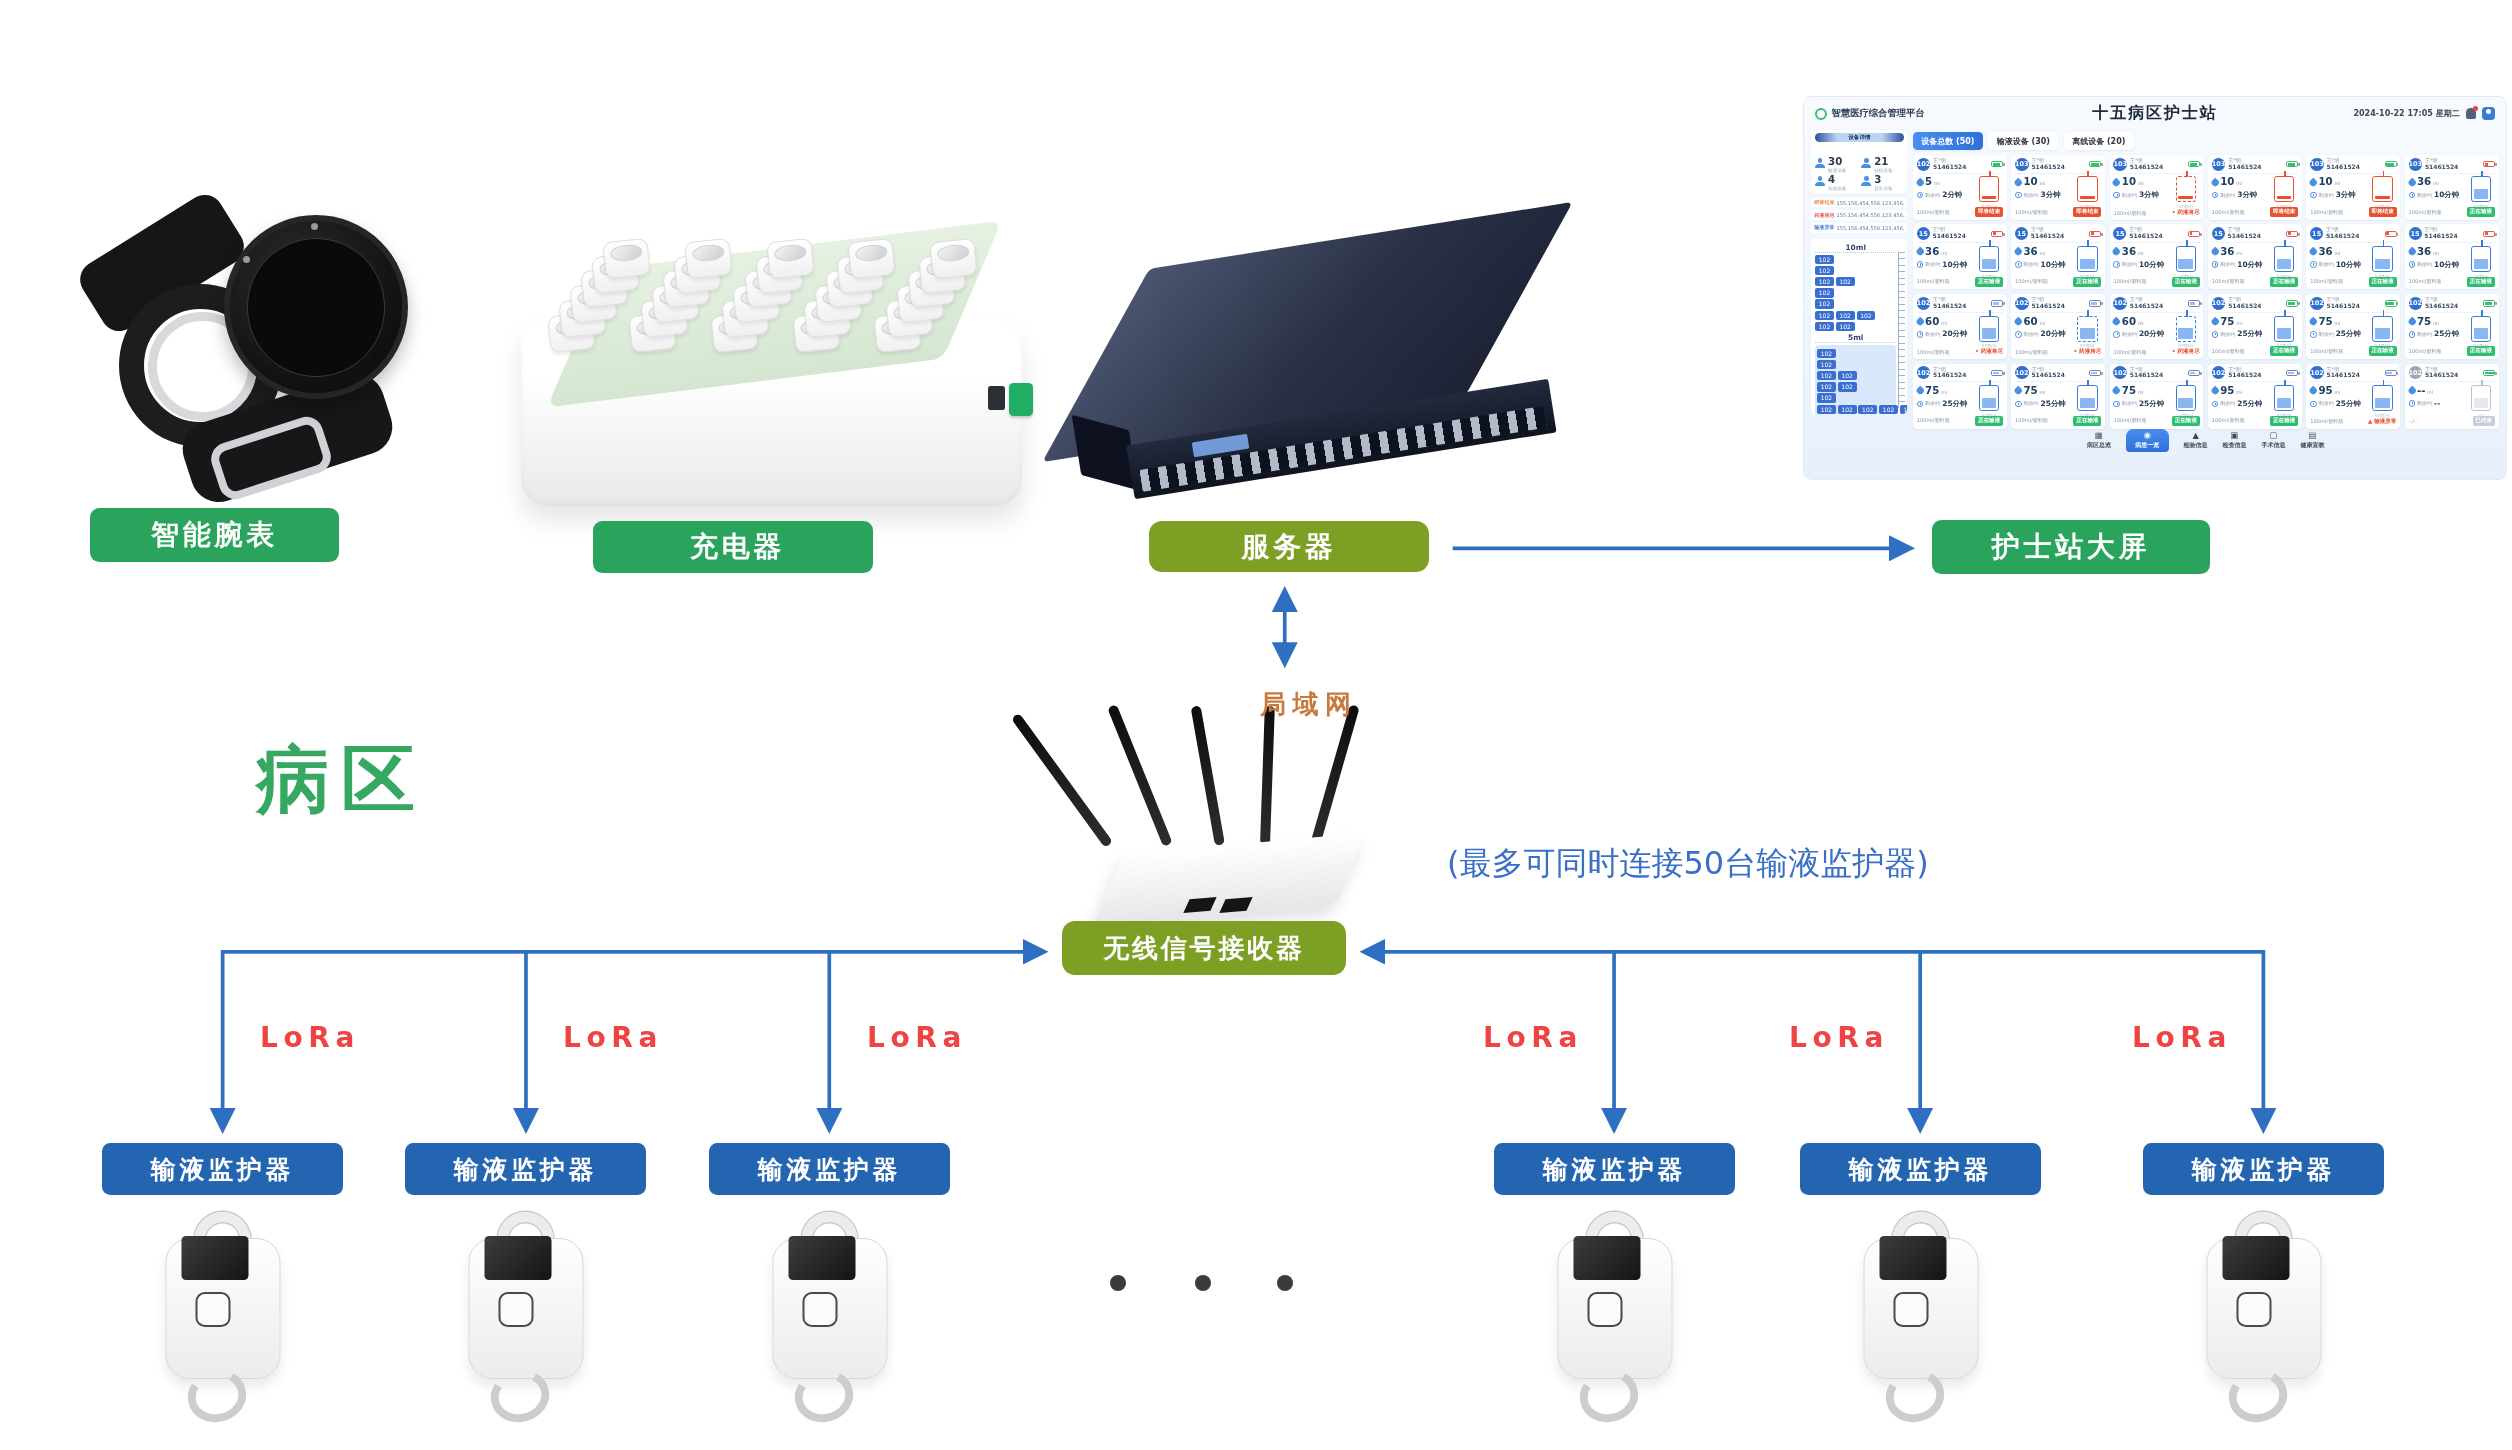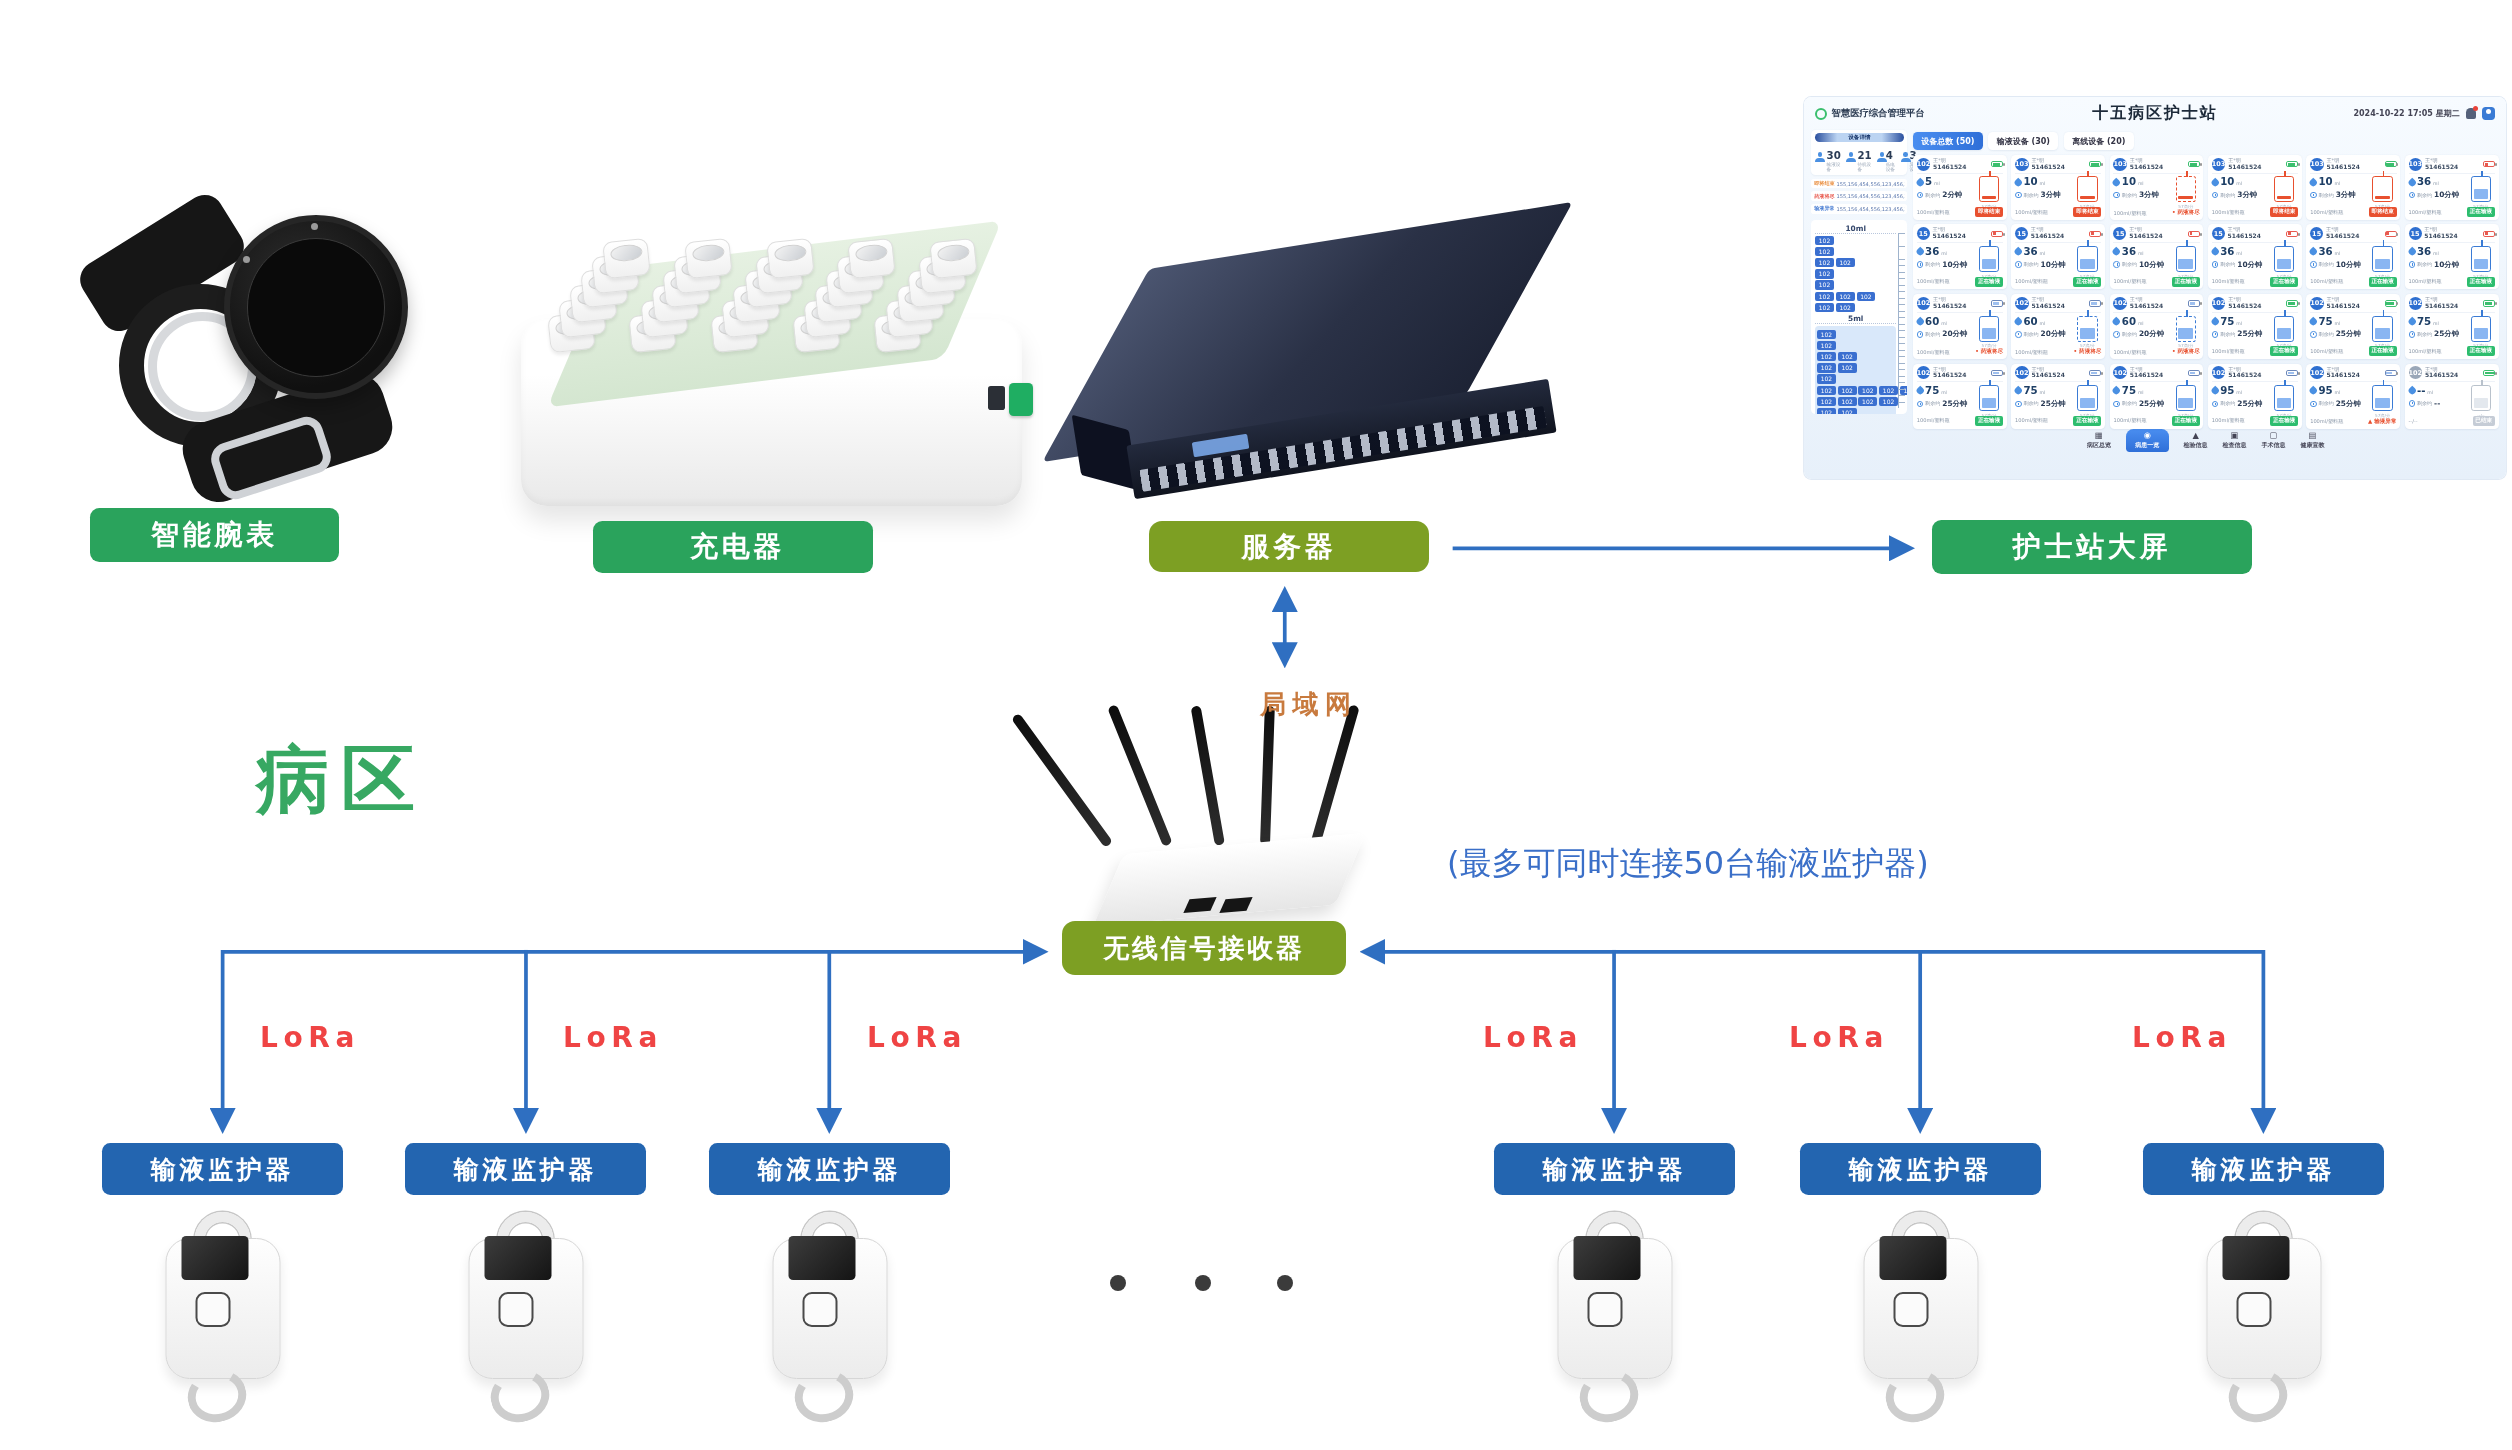--- a/index.html
+++ b/index.html
@@ -13,21 +13,21 @@
   #title-ward  { left:256px; top:687px; font-size:74px; letter-spacing:11px;margin-top:44px; }
 
   
   .lbl { position:absolute; display:flex; align-items:center; justify-content:center;
          color:#fff; font-weight:bold; border-radius:9.3px; letter-spacing:3.7px; }
   .lbl.green { background:#2aa35c; }
   .lbl.olive { background:#7d9f23; border-radius:13px; }
   #lbl-watch    { left:90px;   top:508px; width:249px; height:54px; font-size:28px; }
   #lbl-charger  { left:593px;  top:521px; width:280px; height:52px; font-size:28px;padding-left:9px; }
   #lbl-server   { left:1149px; top:521px; width:280px; height:51px; font-size:28px; }
-  #lbl-screen   { left:1932px; top:520px; width:320px; height:54px; font-size:28px; }
+  #lbl-screen   { left:1932px; top:520px; width:278px; height:54px; font-size:28px; }
   #lbl-receiver { left:1062px; top:921px; width:284px; height:54px; font-size:26px; letter-spacing:2.8px; }
 
   #lan-label  { position:absolute; left:1260px; top:687px; font-size:26px; font-weight:bold; color:#c87a3e; letter-spacing:6.5px; }
   #note-text  { position:absolute; left:1447px; top:842px; font-size:32px; color:#3a6fc8; }
 
   
   #connectors { position:absolute; left:0; top:0; pointer-events:none; }
 
   
   .monitor { position:absolute; top:1143px; width:241px; height:306px; }
@@ -124,21 +124,21 @@
   .d-bell { position:relative; width:9.3px; height:10.2px; background:#55617a; border-radius:4.6px 4.6px 1.9px 1.9px; }
   .d-bell::after { content:''; position:absolute; right:-2.8px; top:-2.8px; width:5.6px; height:5.6px; border-radius:50%; background:#e8433a; }
   .d-ava { width:13px; height:13px; border-radius:3.7px; background:#3a7bd5; position:relative; }
   .d-ava::after { content:''; position:absolute; left:3.7px; top:1.9px; width:5.6px; height:5.6px; border-radius:50%; background:#fff; }
 
   .d-body { display:flex; gap:5.6px; padding:0 7.4px; height:284px; }
   .d-side { width:96px; display:flex; flex-direction:column; gap:3.7px; }
   .s-box { background:#fff; border-radius:4.6px; padding:2.8px 3.7px; box-shadow:0 0.9px 1.9px rgba(30,60,110,.06); }
   .s-band { height:9.3px; border-radius:4.6px; background:linear-gradient(90deg,#2a4f9e,#bcd4f2 25%,#bcd4f2 75%,#2a4f9e);
             font-size:5.6px; color:#1d3songs; color:#1d3a6e; text-align:center; line-height:9.3px; font-weight:bold; }
-  .s-grid { display:grid; grid-template-columns:1fr 1fr 1fr 1fr; gap:1.9px 3.7px; margin-top:9px; }
+  .s-grid { display:grid; grid-template-columns:1fr 1fr; gap:1.9px 3.7px; margin-top:15px; }
   .s-cell { display:flex; align-items:flex-start; gap:2.8px; }
   .pers { position:relative; width:10.2px; height:10.2px; margin-top:0.9px; }
   .pers::before { content:''; position:absolute; left:2.8px; top:0; width:4.6px; height:4.6px; border-radius:50%; background:#4a90e2; }
   .pers::after  { content:''; position:absolute; left:0; bottom:0; width:10.2px; height:4.6px; border-radius:5.6px 5.6px 0 0; background:#4a90e2; }
   .s-num { font-size:10.2px; font-weight:bold; color:#2a3b55; line-height:1; }
   .s-cap { font-size:4.6px; color:#9aa7b8; display:block; margin-top:0.9px; }
   .alert-row { display:flex; align-items:center; gap:1.9px; background:#fff; border-radius:2.8px; padding:1.4px 2.8px; }
   .a-tag { font-size:5.1px; font-weight:bold; white-space:nowrap; }
   .a-tag.orange{ color:#e98b3a; } .a-tag.red{ color:#e85a4f; } .a-tag.blue{ color:#4a7fd4; }
   .a-nums { font-size:5.1px; color:#5a77ad; white-space:nowrap; overflow:hidden; }

